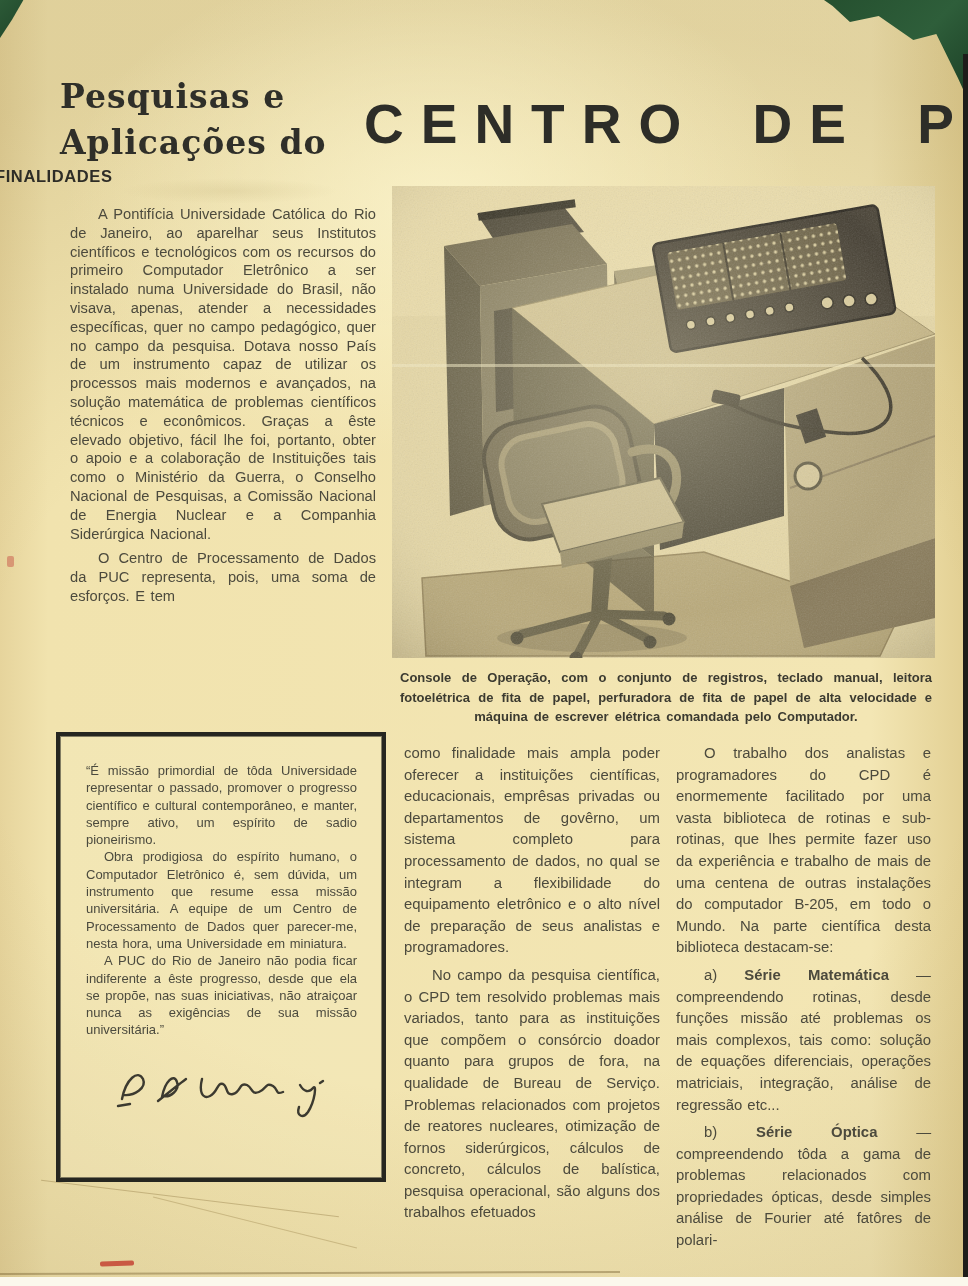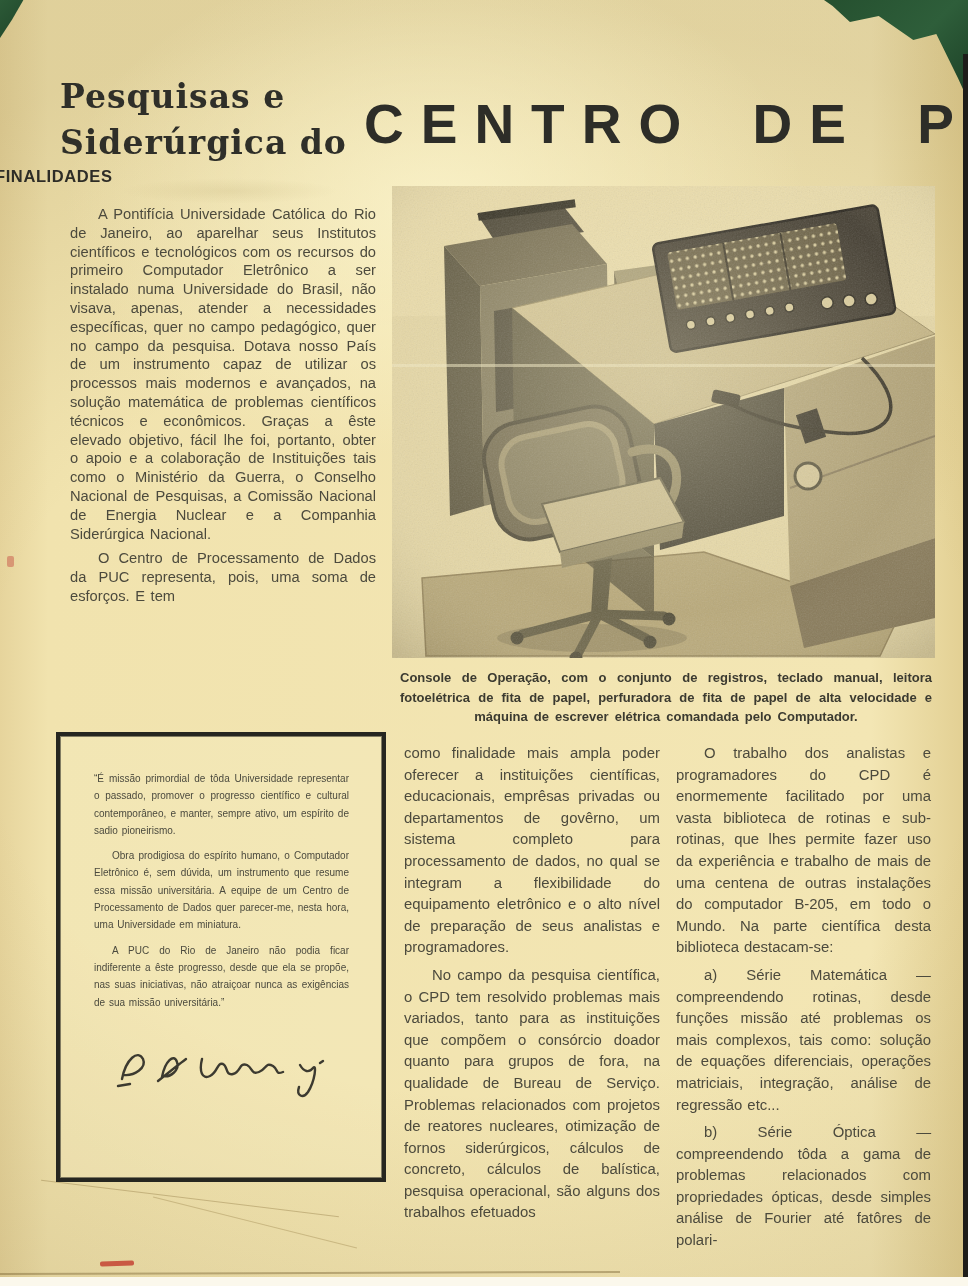--- a/index.html
+++ b/index.html
@@ -39,42 +39,42 @@
     left:64px;top:199px;width:318px;
     font-size:14.7px;line-height:18.8px;color:#4c4a3d;word-spacing:1.5px;
   }
   .col-left p{text-indent:28px;}
   .bottomcol{font-size:14.9px;line-height:21.6px;color:#4c4a3d;word-spacing:1px;}
   .col-mid{left:398px;top:737px;width:268px;}
   .col-right{left:670px;top:737px;width:267px;}
   .bottomcol p.cont{text-indent:0;}
   .bottomcol p.ind{text-indent:28px;}
   .mid-head{margin:13px 0 9px -12px !important;text-align:left !important;font-size:15.5px;}
-  .bold{font-weight:normal;}
+  .bold{font-weight:bold;}
   
   .photo{left:392px;top:186px;width:543px;height:472px;}
   .caption{
     left:400px;top:668px;width:532px;
     font-weight:bold;font-size:13px;line-height:19.5px;color:#3b3a30;
     text-align:justify;text-align-last:center;word-spacing:2.5px;
   }
   
   .quote-box{
     left:56px;top:732px;width:330px;height:450px;box-sizing:border-box;
     border:4px solid #262620;
     background:rgba(248,240,200,.25);
   }
   .quote-inner{
     box-sizing:border-box;width:100%;height:100%;
     border:1px solid rgba(38,38,32,.55);
     padding:25px 24px 14px 25px;
   }
   .quote-inner p{
-    margin:8px;text-align:justify;
-    font-size:10px;line-height:17.3px;color:#4b4a3e;word-spacing:1px;
+    margin:0;text-align:justify;
+    font-size:13px;line-height:17.3px;color:#4b4a3e;word-spacing:1px;
   }
   .quote-inner p.ind{text-indent:18px;}
   .signature{margin:20px 0 0 24px;}
   
   .corner-tr{
     left:824px;top:0;width:144px;height:100px;
     background:linear-gradient(135deg,#25502f 0%,#2e5e3a 55%,#1c4026 100%);
     clip-path:polygon(0 0,100% 0,100% 100%,93% 78%,78% 34%,62% 40%,38% 16%,18% 22%,6% 6%);
   }
   .corner-tl{
@@ -106,21 +106,21 @@
   <div class="abs stain1"></div>
   <div class="abs stain2"></div>
   <div class="abs crease1"></div>
   <div class="abs crease2"></div>
   <div class="abs crease3"></div>
   <div class="abs red-dash"></div>
   <div class="abs red-speck"></div>
 
   <div class="abs kicker">
     <div>Pesquisas e</div>
-    <div>Siderúrgica do</div>
+    <div>Aplicações do</div>
   </div>
   <div class="abs banner">CENTRO DE PRO</div>
 
   <div class="abs section-head finalidades-head">FINALIDADES</div>
   <div class="abs bodycol col-left">
     <p>A Pontifícia Universidade Católica do Rio de Janeiro, ao aparelhar seus Institutos científicos e tecnológicos com os recursos do primeiro Computador Eletrônico a ser instalado numa Universidade do Brasil, não visava, apenas, atender a necessidades específicas, quer no campo pedagógico, quer no campo da pesquisa. Dotava nosso País de um instrumento capaz de utilizar os processos mais modernos e avançados, na solução matemática de problemas científicos técnicos e econômicos. Graças a êste elevado objetivo, fácil lhe foi, portanto, obter o apoio e a colaboração de Instituições tais como o Ministério da Guerra, o Conselho Nacional de Pesquisas, a Comissão Nacional de Energia Nuclear e a Companhia Siderúrgica Nacional.</p>
     <p>O Centro de Processamento de Dados da PUC representa, pois, uma soma de esforços. E tem</p>
   </div>
 
   <div class="abs photo" title="Fotografia em meio-tom do console de operação do computador B-205: mesa com painel de registros, cadeira giratória, máquina de escrever e gabinetes">

